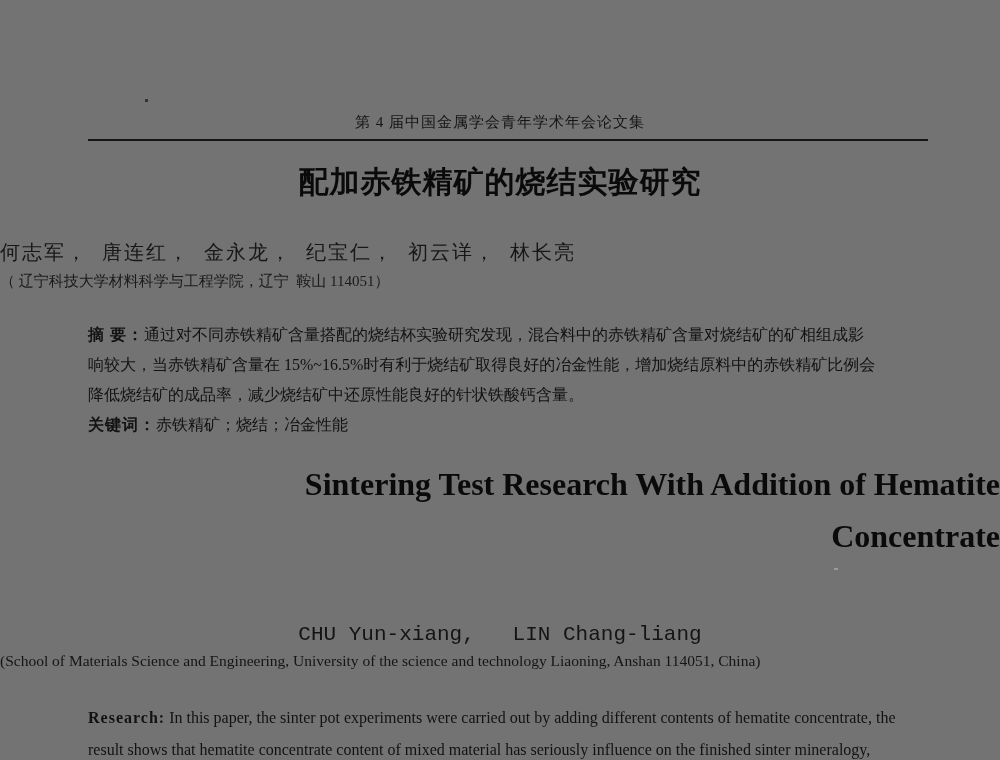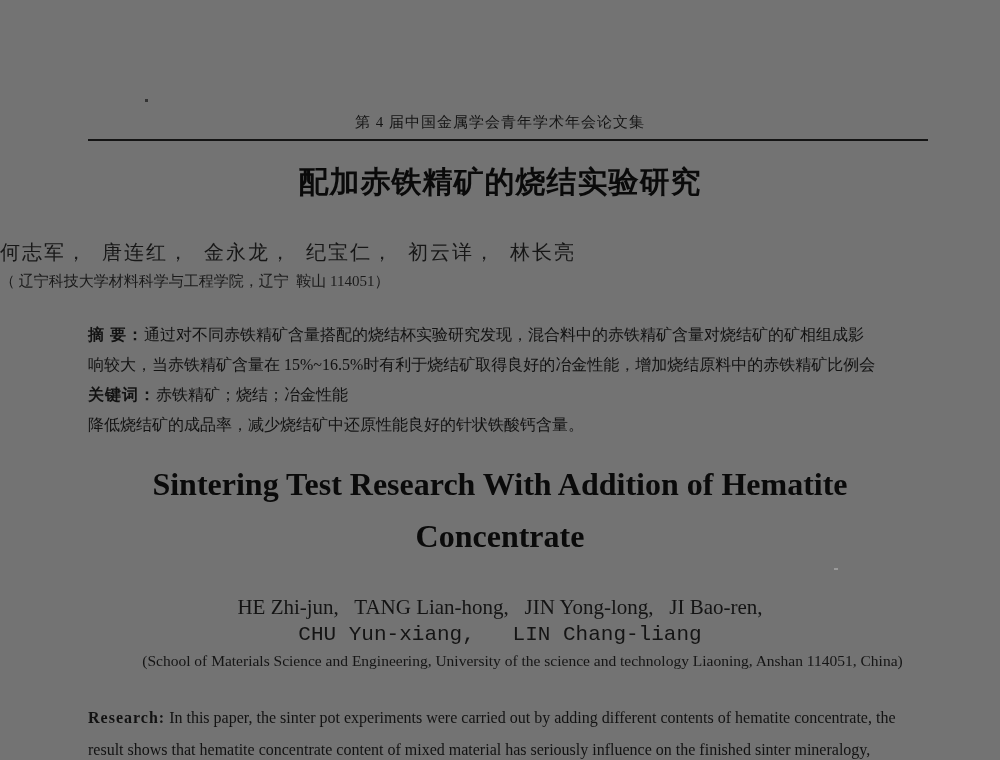--- a/index.html
+++ b/index.html
@@ -62,21 +62,21 @@
     width: 836px;
     font-size: 16px;
     line-height: 30px;
     color: #121212;
   }
   .zh-abstract .line { white-space: nowrap; }
   .label-bold { font-weight: bold; letter-spacing: 1px; margin-top: 29px; }
   .en-title-1, .en-title-2 {
     position: absolute;
     left: 0; right: 0;
-    text-align: center;
+    text-align: right;
     font-size: 32px;
     font-weight: bold;
     color: #0a0a0a;
     font-family: "Liberation Serif", serif;
   }
   .en-title-1 { top: 466px; }
   .en-title-2 { top: 518px; }
   .en-authors-1, .en-authors-2 {
     position: absolute;
     left: 0; right: 0;
@@ -84,25 +84,23 @@
     font-size: 21px;
     color: #141414;
     white-space: pre;
     font-family: "Liberation Serif", serif;
   }
   .en-authors-1 { top: 595px; }
   .en-authors-2 { top: 623px; font-family: Liberation Mono, monospace; }
   .en-affiliation {
     position: absolute;
     top: 652px; left: 0; right: 0;
-    text-align: center;
     font-size: 15.5px;
     color: #151515;
     font-family: "Liberation Serif", serif;
-    margin-left: 45px;
   }
   .en-abstract {
     position: absolute;
     top: 702px; left: 88px;
     width: 836px;
     font-size: 16px;
     line-height: 32px;
     color: #121212;
     font-family: "Liberation Serif", serif;
   }
@@ -134,29 +132,28 @@
 
   <div class="zh-title">配加赤铁精矿的烧结实验研究</div>
 
   <div class="zh-authors">何志军，  唐连红，  金永龙，  纪宝仁，  初云详，  林长亮</div>
 
   <div class="zh-affiliation">（ 辽宁科技大学材料科学与工程学院，辽宁  鞍山 114051）</div>
 
   <div class="zh-abstract">
     <div class="line"><span class="label-bold">摘  要：</span><span>通过对不同赤铁精矿含量搭配的烧结杯实验研究发现，混合料中的赤铁精矿含量对烧结矿的矿相组成影</span></div>
     <div class="line">响较大，当赤铁精矿含量在 15%~16.5%时有利于烧结矿取得良好的冶金性能，增加烧结原料中的赤铁精矿比例会</div>
+    <div class="line">降低烧结矿的成品率，减少烧结矿中还原性能良好的针状铁酸钙含量。</div>
     <div class="line"><span class="label-bold">关键词：</span><span>赤铁精矿；烧结；冶金性能</span></div>
-    <div class="line">降低烧结矿的成品率，减少烧结矿中还原性能良好的针状铁酸钙含量。</div>
   </div>
 
   <div class="en-title-1">Sintering Test Research With Addition of Hematite</div>
 
   <div class="en-title-2">Concentrate</div>
 
-  <div class="en-authors-1">HE Zhi-jun,   TANG Lian-hong,   JIN Yong-long,   JI Bao-ren,</div>
 
   <div class="en-authors-2">CHU Yun-xiang,   LIN Chang-liang</div>
 
   <div class="en-affiliation">(School of Materials Science and Engineering, University of the science and technology Liaoning, Anshan 114051, China)</div>
 
   <div class="en-abstract">
     <div class="line"><span class="label-bold">Research:</span><span> In this paper, the sinter pot experiments were carried out by adding different contents of hematite concentrate, the</span></div>
     <div class="line">result shows that hematite concentrate content of mixed material has seriously influence on the finished sinter mineralogy,</div>
   </div>
 

